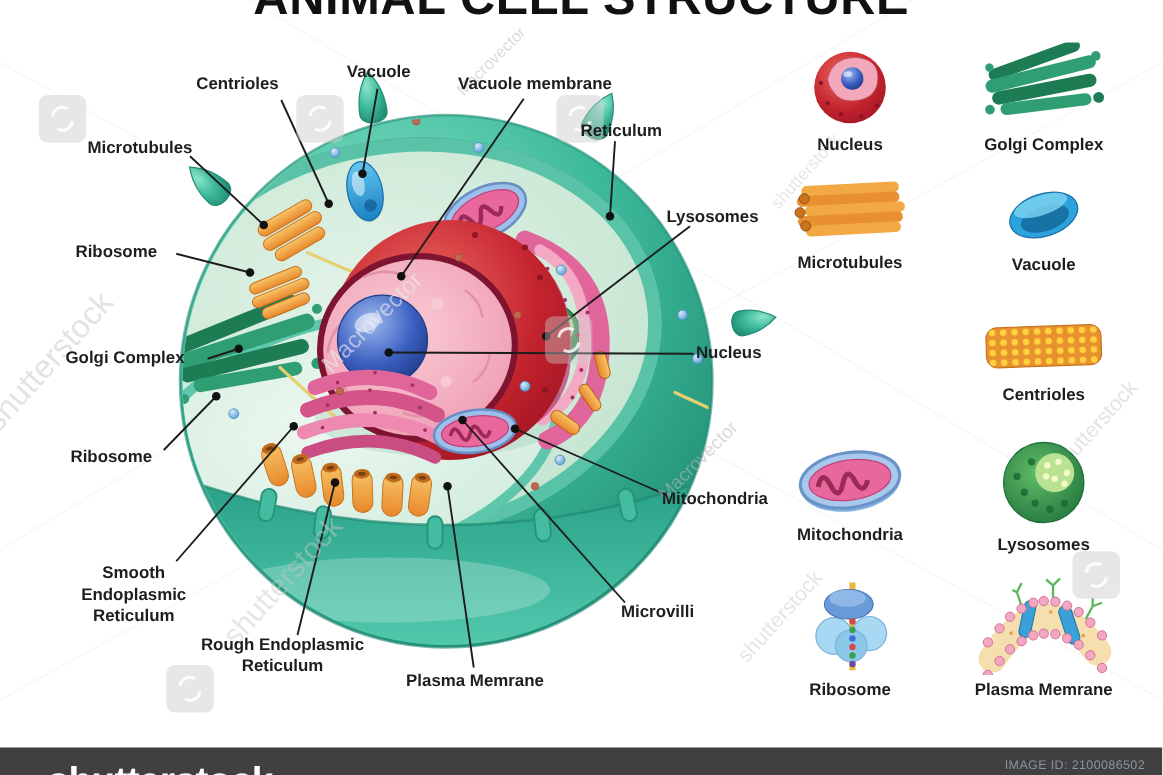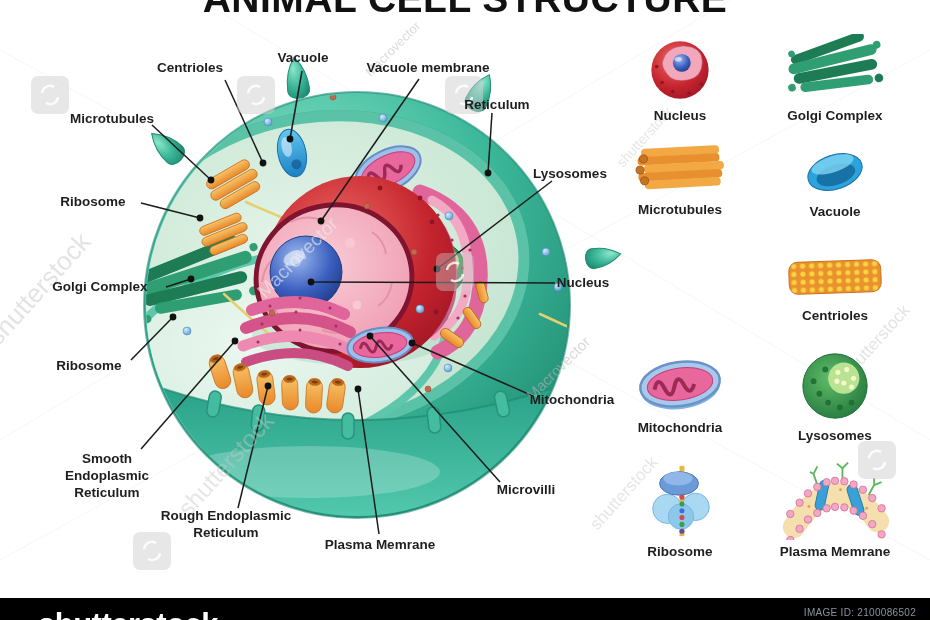--- a/index.html
+++ b/index.html
@@ -11,21 +11,21 @@
                  font-weight:800;color:#111;letter-spacing:.5px;}
   
   .dlabel{position:absolute;transform:translate(-50%,-50%);font-size:13.5px;font-weight:600;
           color:#1e1e1e;white-space:nowrap;text-align:center;line-height:1.25;}
   .dlabel.wrap{white-space:normal;}
   
   .legend-item{position:absolute;text-align:center;}
   .legend-item svg{display:block;margin:0 auto;}
   .legend-label{font-size:13.5px;font-weight:600;color:#1e1e1e;white-space:nowrap;margin-top:4px;}
   
-  #footer{position:absolute;left:0;right:0;bottom:0;height:22px;background:#000000;overflow:hidden;}
+  #footer{position:absolute;left:0;right:0;bottom:0;height:22px;background:#404040;overflow:hidden;}
   #footer .logo{position:absolute;left:38px;top:9px;color:#fff;font-weight:700;font-size:31px;
                 letter-spacing:-.5px;}
   #footer .image-id{position:absolute;right:14px;top:9px;color:#8a93a1;font-size:10px;letter-spacing:.3px;}
   svg text.wm{font-family:"Liberation Sans",sans-serif;}
 </style>
 </head>
 <body>
 
 <div id="stage">
 

